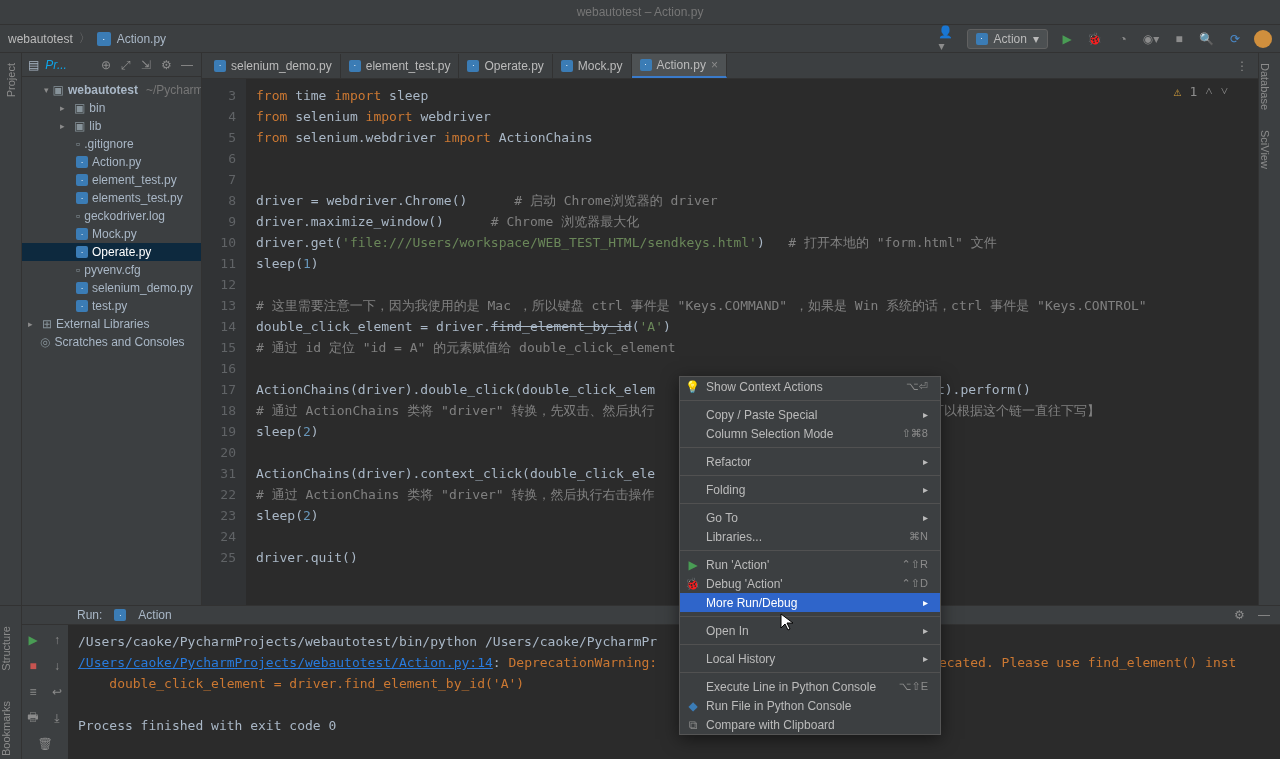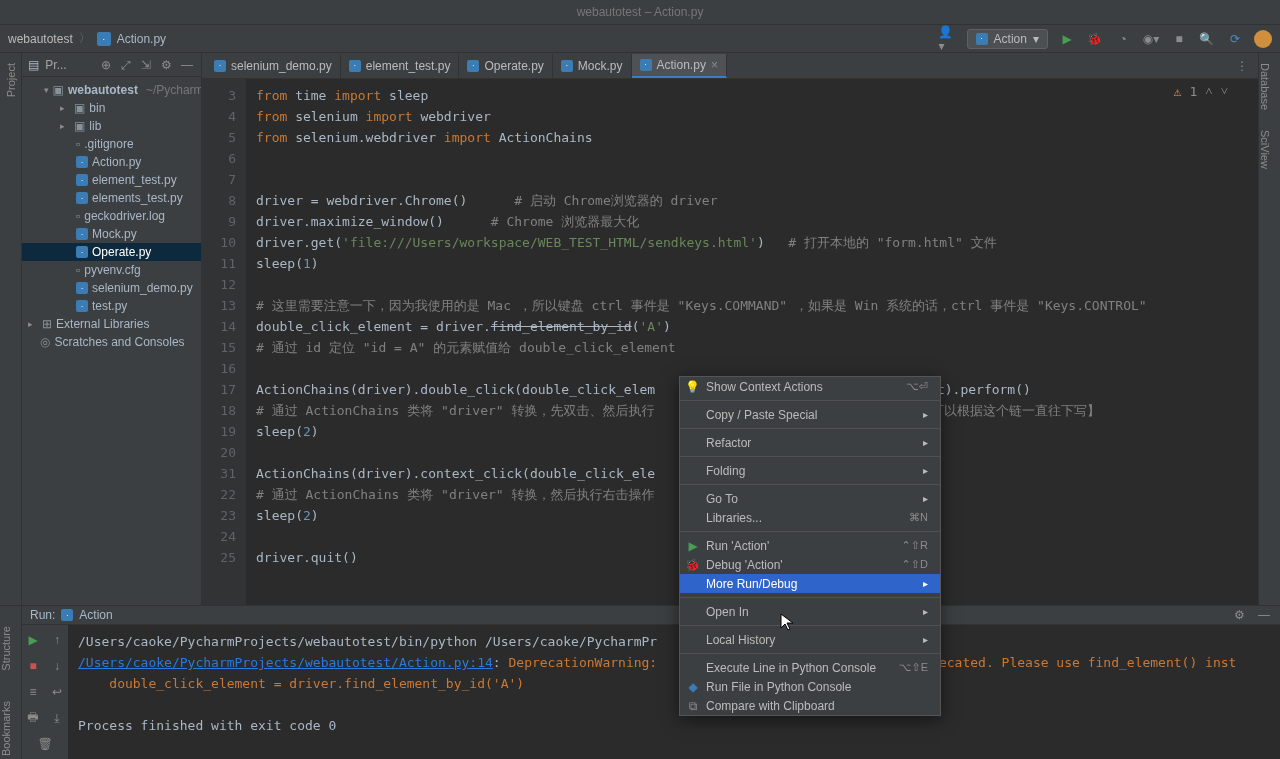--- a/index.html
+++ b/index.html
@@ -71,21 +71,21 @@
   flex-direction: column;
 }
 .project-header {
   height: 24px;
   display: flex;
   align-items: center;
   padding: 0 6px;
   gap: 6px;
   border-bottom: 1px solid #323232;
 }
-.project-header-title { color: #a3a3a3; flex: 1; overflow: hidden; text-overflow: ellipsis; white-space: nowrap; }
+.project-header-title { color: #0ea5e9; flex: 1; overflow: hidden; text-overflow: ellipsis; white-space: nowrap; font-style: italic; }
 .tool-icon { width: 14px; height: 14px; color: #8c8c8c; cursor: pointer; }
 .tree { padding: 4px 0; font-size: 12px; }
 .tree-item {
   display: flex; align-items: center;
   height: 18px; padding-left: 6px; gap: 4px;
   cursor: pointer;
   white-space: nowrap; overflow: hidden;
 }
 .tree-item.selected { background: #0d293e; color: #fff; }
 .indent1 { padding-left: 22px; }
@@ -131,21 +131,21 @@
   height: 154px; background: #2b2b2b;
   border-top: 1px solid #323232;
   display: flex; flex-direction: column;
 }
 .run-header {
   height: 24px; background: #3c3f41;
   display: flex; align-items: center; padding: 0 8px;
   border-bottom: 1px solid #323232;
   justify-content: space-between;
 }
-.run-header-left { display: flex; align-items: center; gap: 6px; }
+.run-header-left { display: flex; align-items: center; gap: 12px; margin-left: 47px; }
 .run-body { flex:1; display: flex; }
 .run-gutter {
   width: 46px; background: #3c3f41;
   display: flex; flex-direction: column; align-items: center;
   padding: 6px 2px; gap: 8px;
 }
 .run-gutter-row { display:flex; gap:6px;}
 .run-output {
   flex:1; padding: 6px 10px;
   font-family: "Menlo","Consolas",monospace; font-size: 13px;
@@ -469,20 +469,24 @@
     <div class="menu-item">
       <span class="menu-icon-slot bulb">💡</span>
       <span>Show Context Actions</span>
       <span class="menu-short">⌥⏎</span>
     </div>
     <div class="menu-sep"></div>
     <div class="menu-item">
       <span>Copy / Paste Special</span>
       <span class="menu-arrow">▸</span>
     </div>
+    <div class="menu-item">
+      <span>Column Selection Mode</span>
+      <span class="menu-short">⇧⌘8</span>
+    </div>
     <div class="menu-sep"></div>
     <div class="menu-item">
       <span>Refactor</span>
       <span class="menu-arrow">▸</span>
     </div>
     <div class="menu-sep"></div>
     <div class="menu-item">
       <span>Folding</span>
       <span class="menu-arrow">▸</span>
     </div>

